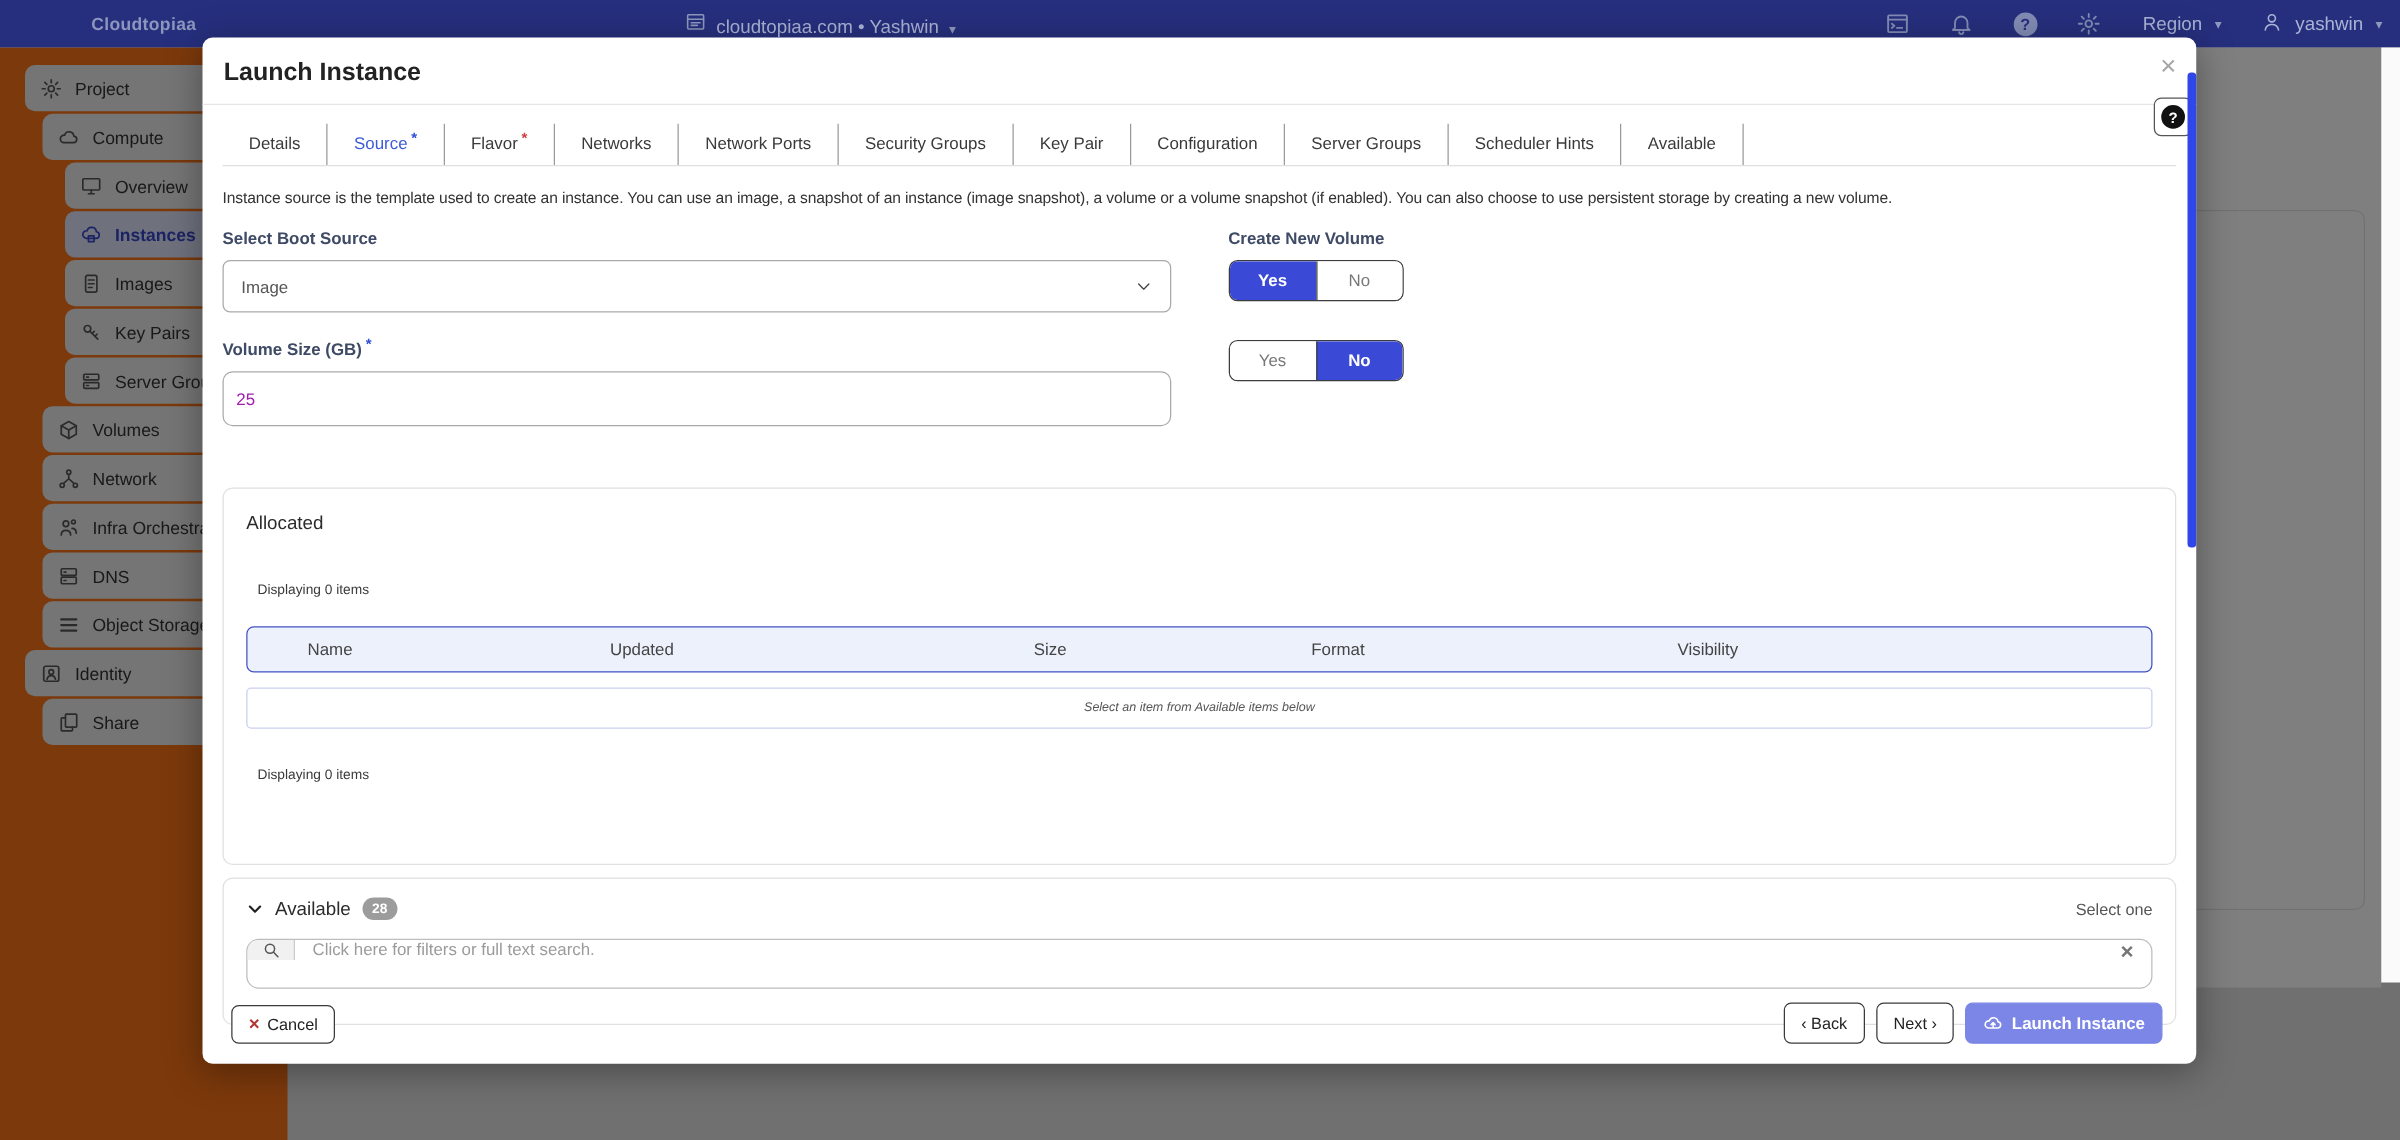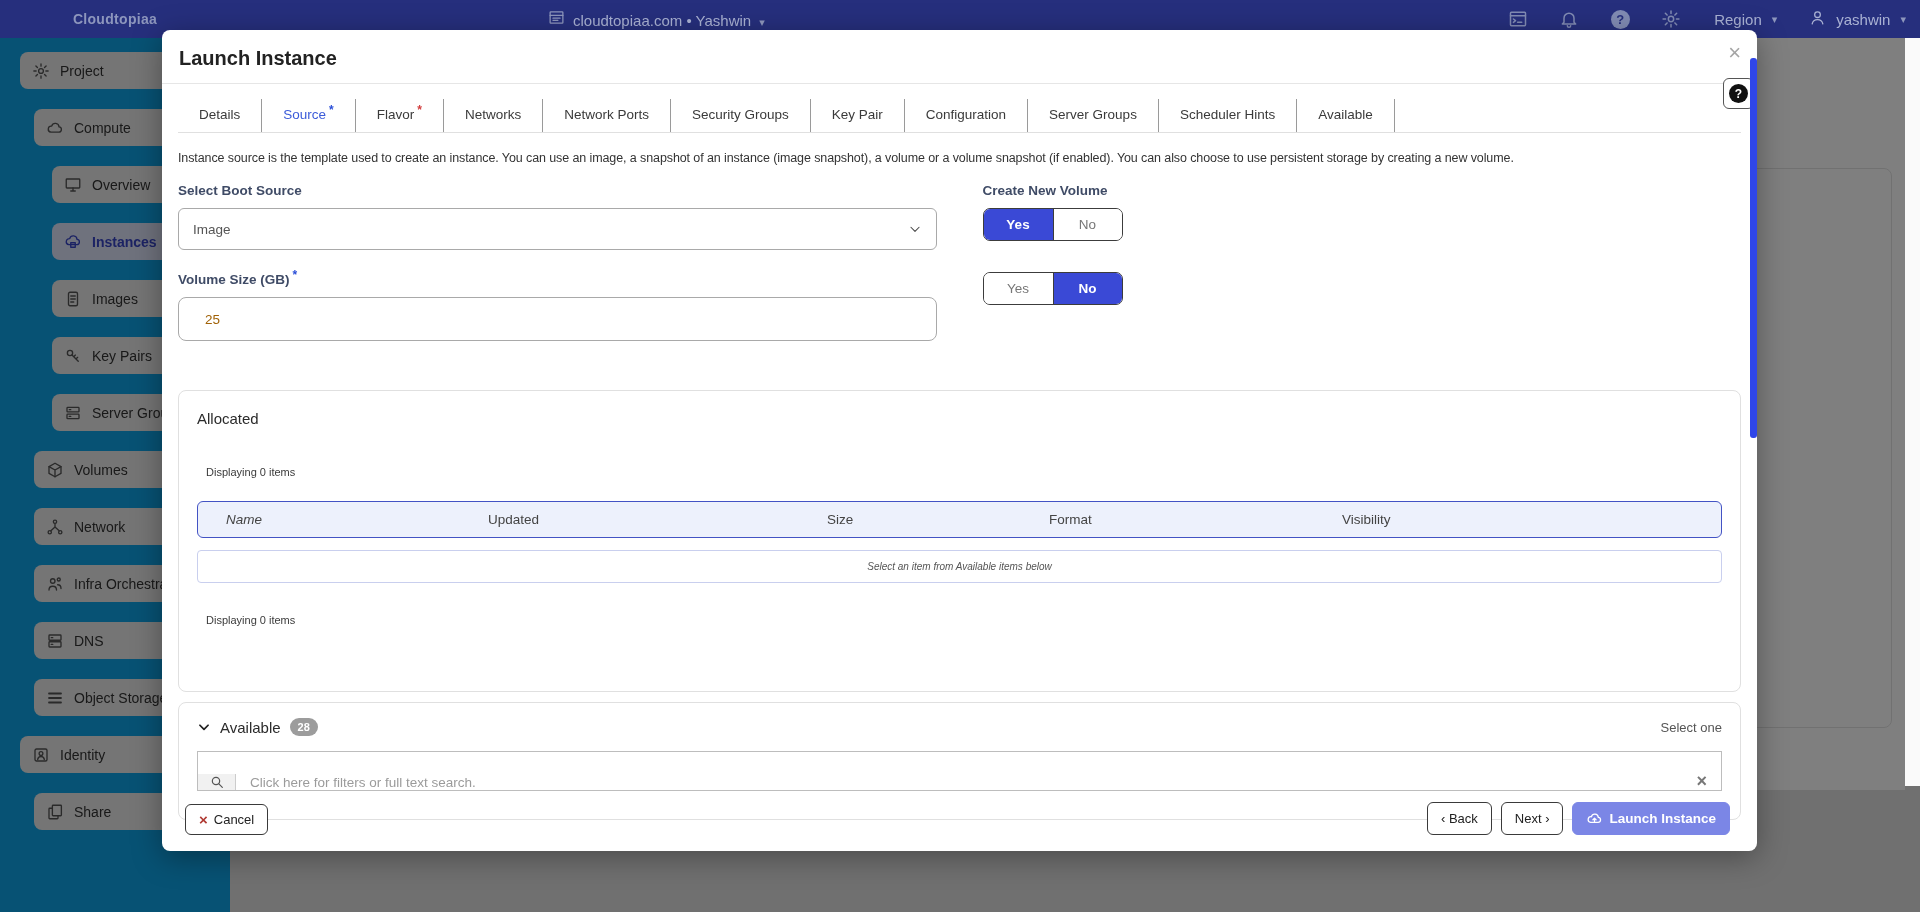--- a/index.html
+++ b/index.html
@@ -15,21 +15,21 @@
   .tb-context svg { stroke:#8e97bd; }
   .tb-caret { font-size:11px; color:#8e97bd; }
   .tb-right { position:absolute; right:14px; display:flex; align-items:center; }
   .tb-ic { width:22px; height:22px; margin-left:29px; color:#828cb4; display:flex; align-items:center; justify-content:center; cursor:pointer; }
   .tb-ic svg { width:20px; height:20px; stroke:#828cb4; }
   .tb-help-circle { width:19px; height:19px; border-radius:50%; background:#828cb4; color:#262f7d; font-weight:700; font-size:13px; display:flex; align-items:center; justify-content:center; }
   .tb-menu { margin-left:32px; display:flex; align-items:center; gap:10px; color:#aab2d4; font-size:15px; cursor:pointer; }
   .tb-menu svg { width:17px; height:17px; stroke:#aab2d4; }
 
   
-  .sidebar { position:absolute; left:0; top:38px; width:230px; bottom:0; background:#0ea5e9; z-index:1; padding-top:14px; display:flex; flex-direction:column; gap:20px; }
+  .sidebar { position:absolute; left:0; top:38px; width:230px; bottom:0; background:#f97316; z-index:1; padding-top:14px; display:flex; flex-direction:column; gap:2px; }
   .s-item { height:37px; border-radius:8px; background:#eaeaea; display:flex; align-items:center; gap:10px; padding-left:12px; margin-right:4px; font-size:14px; color:#333; cursor:pointer; overflow:hidden; white-space:nowrap; }
   .s-item.lv0 { margin-left:20px; }
   .s-item.lv1 { margin-left:34px; }
   .s-item.lv2 { margin-left:52px; }
   .s-item .s-ic { flex:0 0 auto; display:flex; }
   .s-item svg { width:18px; height:18px; stroke:#555; }
   .s-item.active { background:#dfe4fa; color:#3847c8; font-weight:700; }
   .s-item.active svg { stroke:#3847c8; }
 
   
@@ -54,42 +54,42 @@
   .star.red { color:#d23c3c; }
   .help-btn { position:absolute; top:48px; right:3px; width:31px; height:31px; background:#fff; border:1px solid #555; border-radius:6px; display:flex; align-items:center; justify-content:center; cursor:pointer; }
   .help-dot { width:19px; height:19px; border-radius:50%; background:#111; color:#fff; font-size:12px; font-weight:700; display:flex; align-items:center; justify-content:center; }
   .m-desc { margin:18px 16px 0; font-size:12.5px; letter-spacing:-0.1px; color:#333; white-space:nowrap; overflow:hidden; }
 
   .m-form { margin:18px 16px 0; display:grid; grid-template-columns:1fr 1fr; column-gap:46px; }
   .f-label { font-size:13.5px; font-weight:700; color:#3f4b66; margin-bottom:10px; }
   .f-cell { margin-bottom:22px; }
   .select { height:42px; border:1px solid #a9a9a9; border-radius:6px; display:flex; align-items:center; justify-content:space-between; padding:0 14px; font-size:13.5px; color:#555; cursor:pointer; background:#fff; }
   .select svg { width:14px; height:14px; stroke:#444; }
-  .f-input { width:100%; height:44px; border:1px solid #a9a9a9; border-radius:8px; padding:0 26px; font-size:13.5px; color:#a16207; font-family:inherit; }
+  .f-input { width:100%; height:44px; border:1px solid #a9a9a9; border-radius:8px; padding:0 10px; font-size:13.5px; color:#a21caf; font-family:inherit; }
   .tgl { display:inline-flex; border:1px solid #3c3c3c; border-radius:7px; overflow:hidden; }
   .t-btn { width:69px; height:31px; border:none; background:#fff; color:#777; font-size:13.5px; font-family:inherit; cursor:pointer; }
   .t-btn + .t-btn { border-left:1px solid #3c3c3c; }
   .t-btn.on { background:#3a49d6; color:#fff; font-weight:700; }
 
   .panel { margin:27px 16px 0; border:1px solid #e0e0e0; border-radius:8px; }
   .panel.allocated { height:302px; padding:19px 18px; }
   .p-title { font-size:15px; color:#2b2b2b; }
   .p-count { font-size:11px; color:#3a3a3a; margin:39px 0 0 9px; }
   .p-count.second { margin-top:31px; }
   .a-header { margin-top:23px; height:37px; background:#edf1fc; border:1px solid #4353c4; border-radius:6px; display:grid; grid-template-columns:290px 339px 222px 293px 1fr; align-items:center; font-size:13.5px; color:#444; }
-  .a-header span:first-child { padding-left:28px;font-style:italic; }
+  .a-header span:first-child { padding-left:48px; }
   .a-empty { margin-top:12px; height:33px; border:1px solid #c9cfee; border-radius:4px; display:flex; align-items:center; justify-content:center; font-size:10px; font-style:italic; color:#555; }
 
   .panel.available { margin-top:10px; height:118px; padding:15px 18px; }
   .av-head { display:flex; align-items:center; }
   .av-chev svg { width:14px; height:14px; stroke:#222; stroke-width:3; margin-right:9px; display:block; }
   .av-title { font-size:15px; color:#2b2b2b; }
   .badge { margin-left:9px; background:#9c9c9c; color:#fff; font-size:11px; font-weight:700; padding:3px 8px; border-radius:10px; }
   .av-selectone { margin-left:auto; font-size:13px; color:#555; }
-  .searchbar { margin-top:15px; height:40px; border:1px solid #bdbdbd; border-radius:0; display:flex; align-items:flex-end; overflow:hidden; }
+  .searchbar { margin-top:15px; height:40px; border:1px solid #bdbdbd; border-radius:10px; display:flex; align-items:flex-start; overflow:hidden; }
   .sb-iconbox { width:38px; background:#f1f1f1; border-right:1px solid #ccc; display:flex; align-items:center; justify-content:center; }
   .sb-iconbox svg { width:16px; height:16px; stroke:#555; }
   .sb-input { flex:1; border:none; outline:none; padding:0 14px; font-size:13.5px; font-family:inherit; color:#333; }
   .sb-input::placeholder { color:#9b9b9b; }
   .sb-clear { border:none; background:none; color:#777; font-size:18px; font-weight:700; padding:0 14px; cursor:pointer; line-height:1; }
 
   .m-footer { position:absolute; left:0; right:0; bottom:0; height:60px; }
   .btn { border:1px solid #3a3a3a; border-radius:6px; background:#fff; font-size:13px; color:#222; font-family:inherit; padding:7px 13px; cursor:pointer; display:inline-flex; align-items:center; gap:6px; }
   .btn-cancel { position:absolute; left:23px; bottom:16px; }
   .cancel-x { color:#b03a33; font-weight:700; font-size:15px; line-height:1; }

